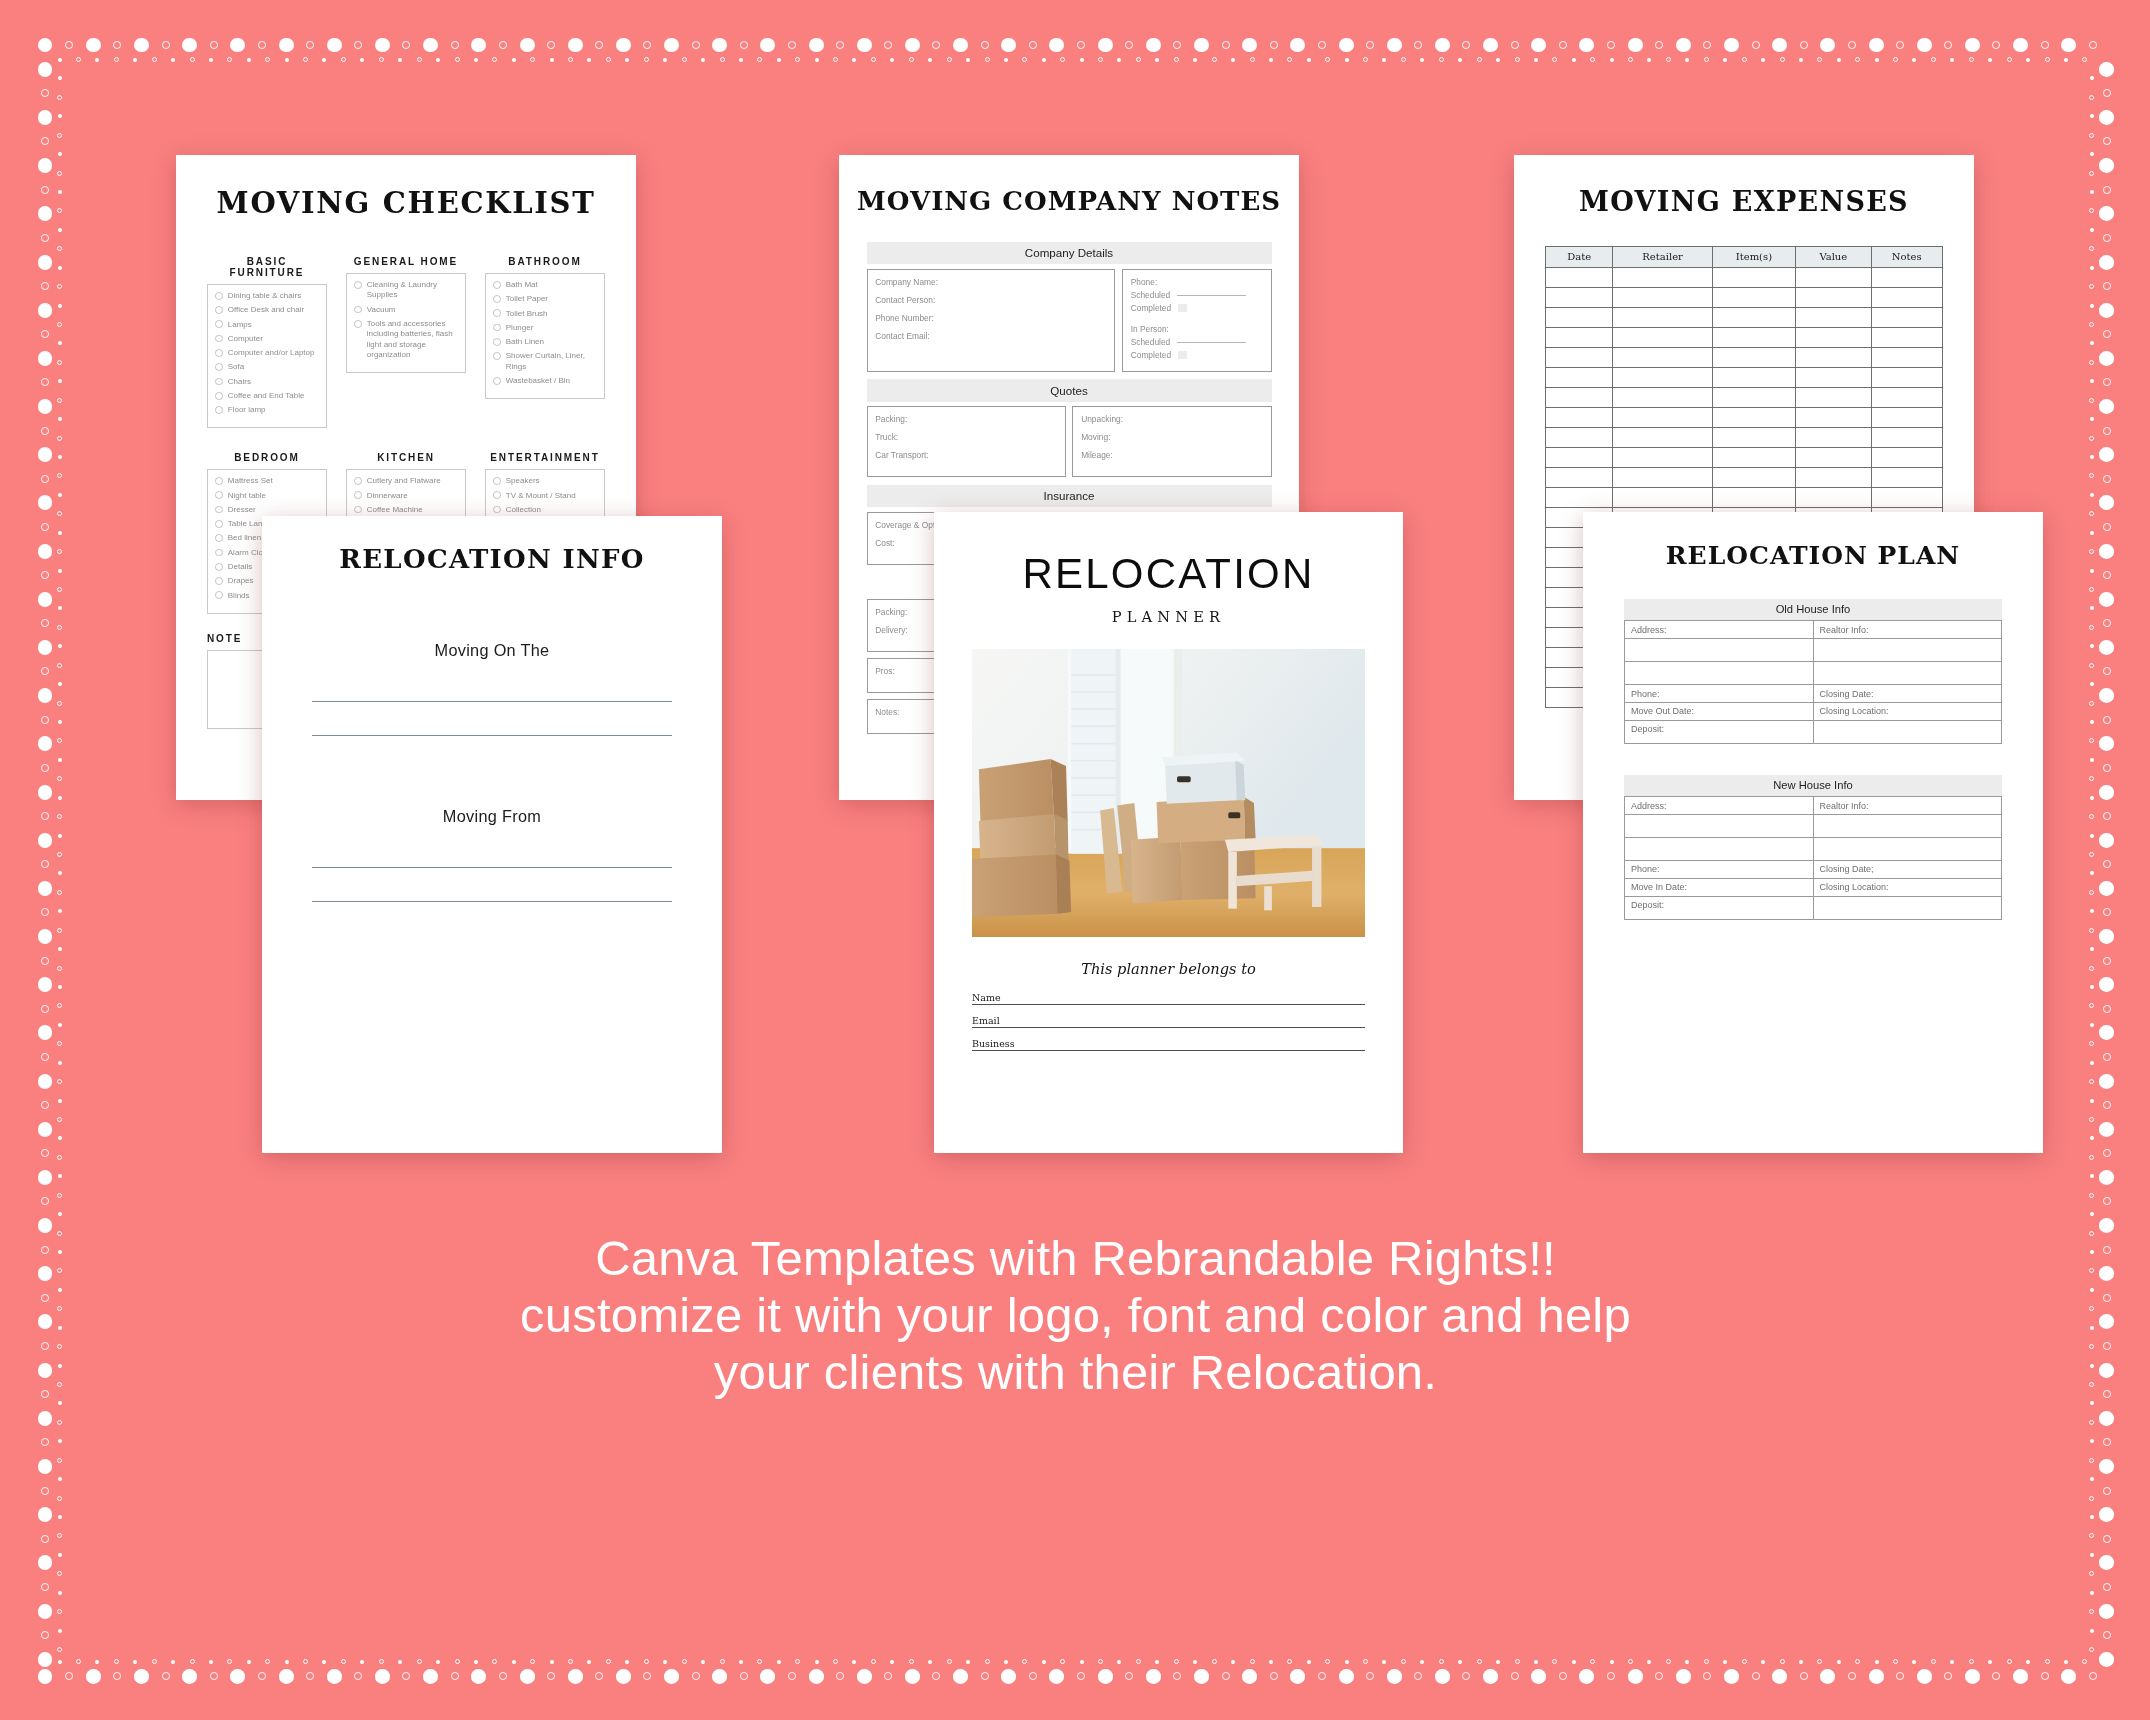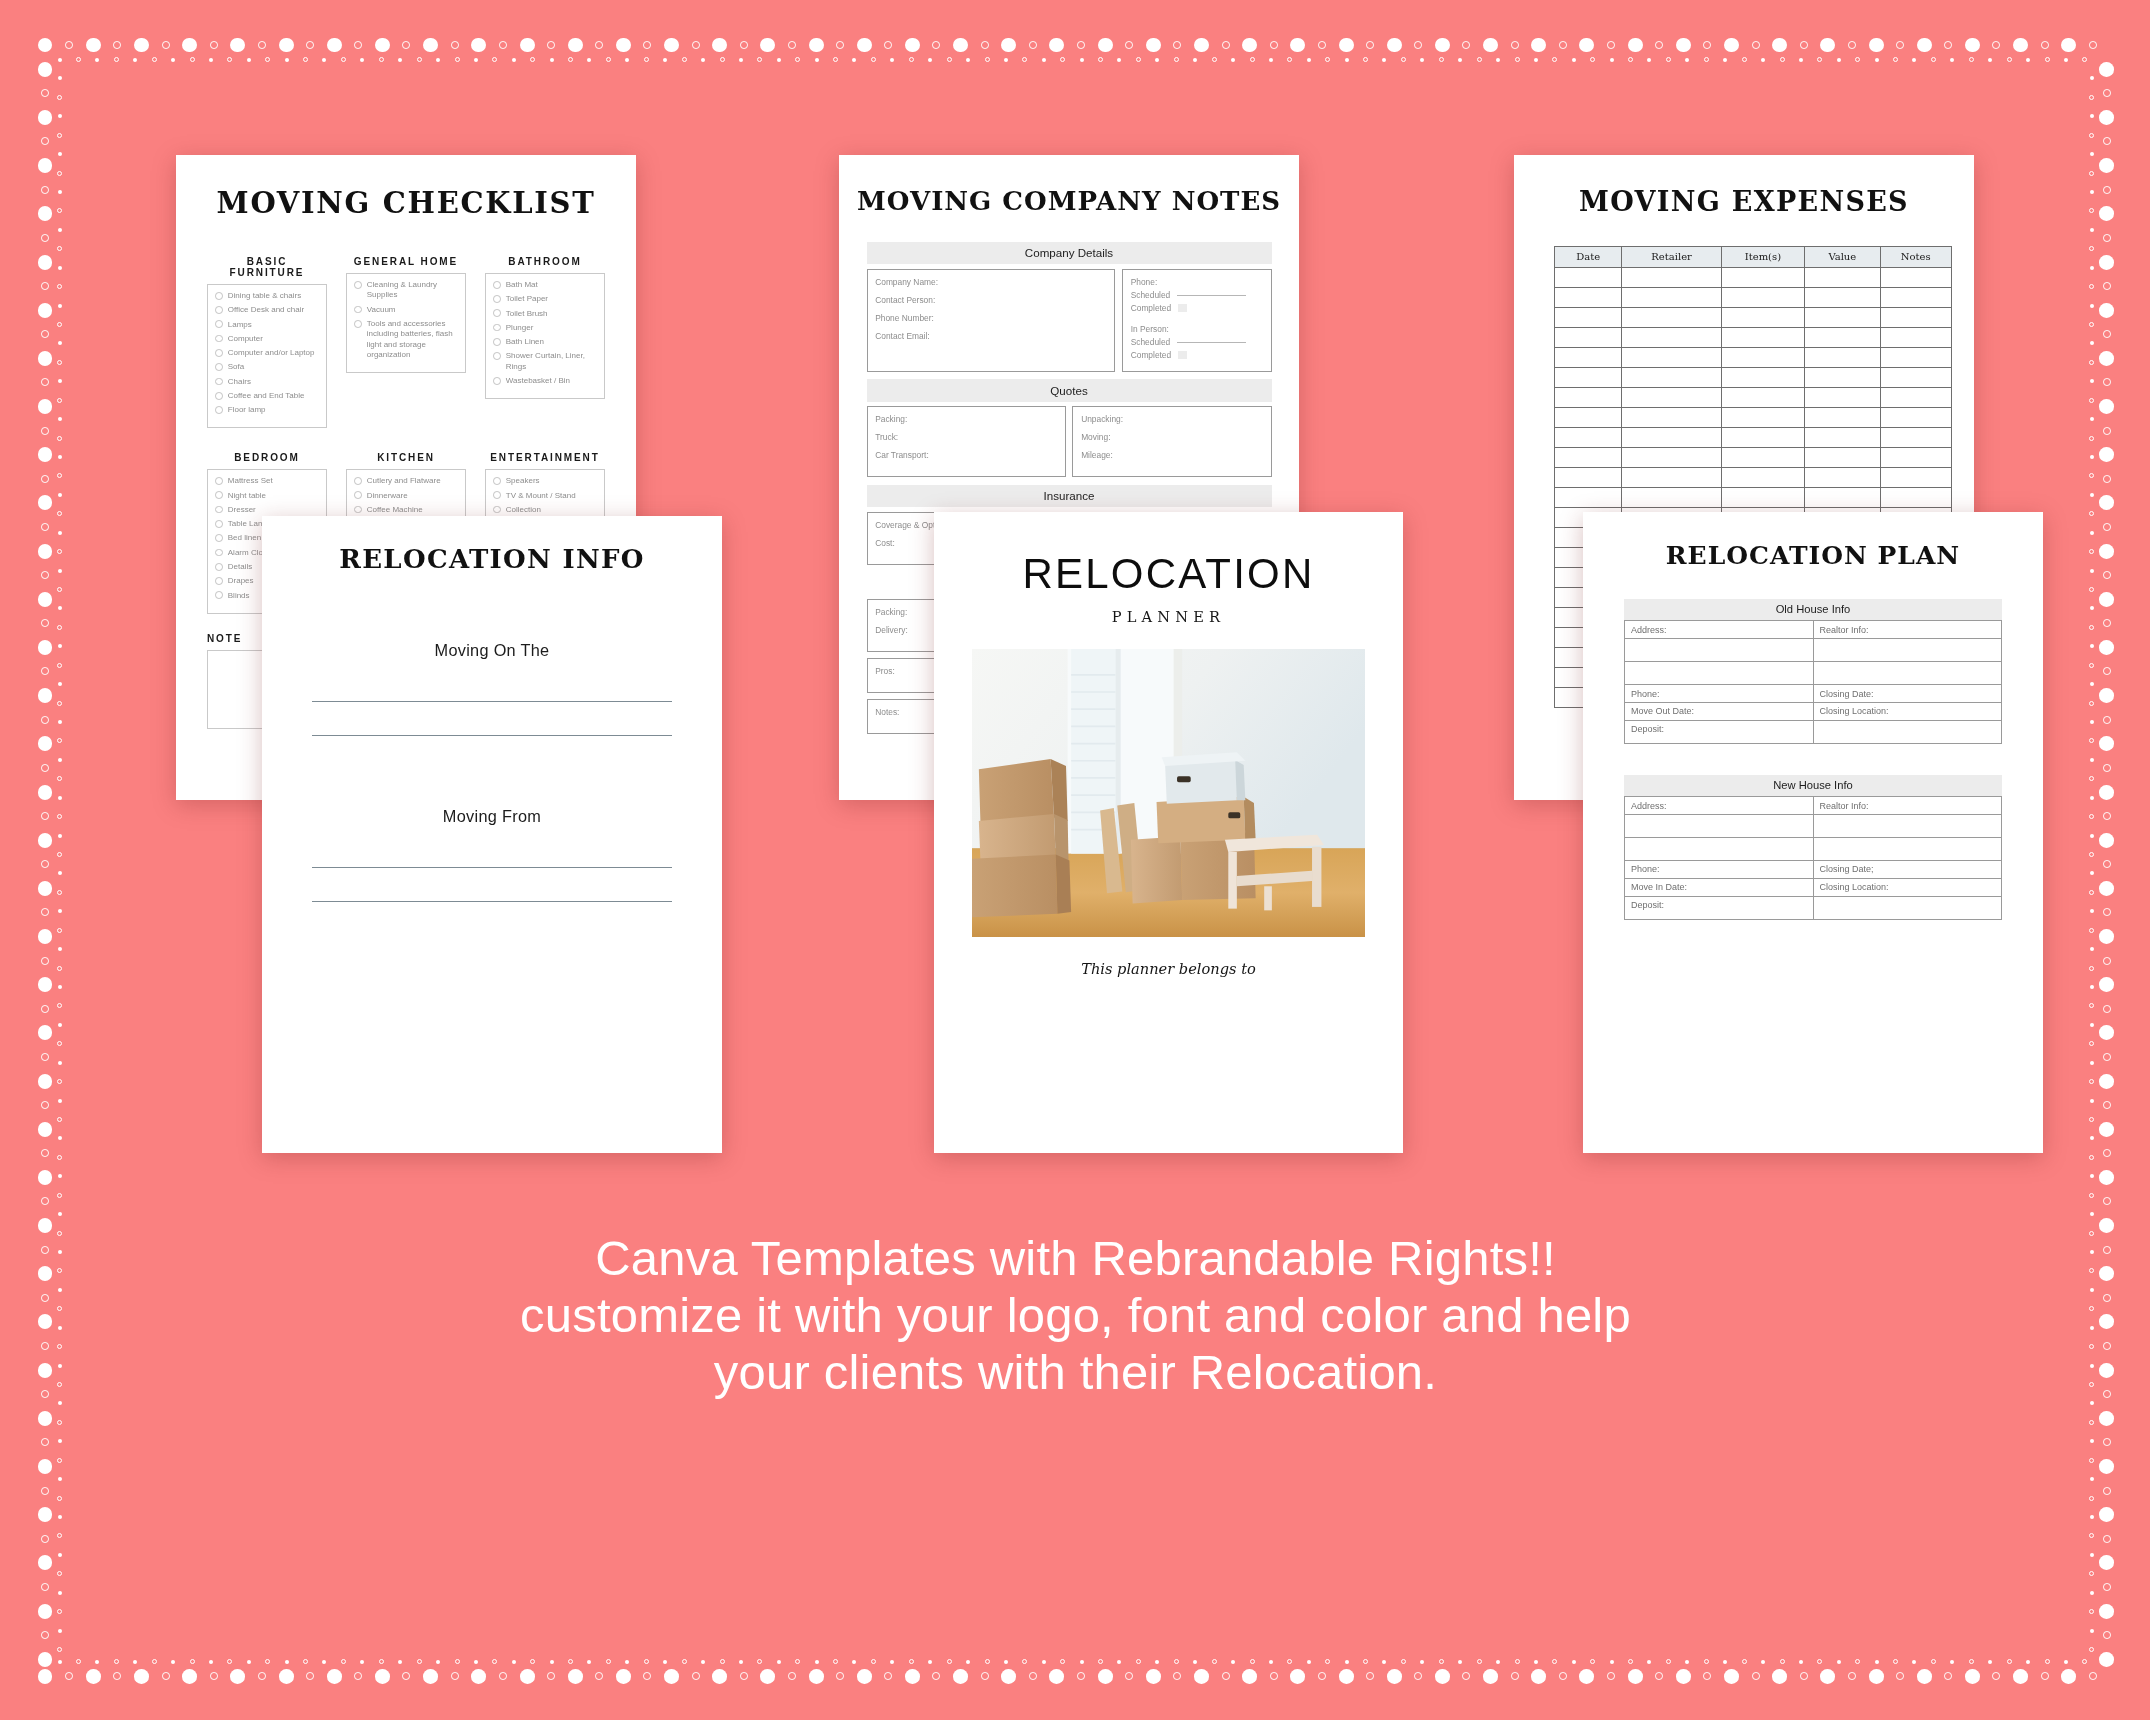--- a/index.html
+++ b/index.html
@@ -126,21 +126,21 @@
   .mn-sched { display: flex; align-items: center; gap: 6.9px; margin-bottom: 2.6px; }
   .mn-ruler { flex: 1; height: 0.9px; background: #b6b6b6; max-width: 69px; }
   .mn-chk { width: 8.6px; height: 8.6px; background: #ececec; }
   .mn-gap { height: 7.7px; }
   .mn-sp { height: 7.7px; }
 
   
   #card-expenses { left: 1514px; top: 155px; width: 460px; height: 645px; z-index: 10; }
   #card-expenses .page-title { font-size: 27px; margin-top: 31px; letter-spacing: 1.3px; }
   .exp-table {
-    margin: 29px 31px 0 40px;
+    margin: 29px 31px 0 31px;
     border-collapse: collapse;
     width: calc(100% - 62px);
     table-layout: fixed;
   }
   .exp-table th {
     background: #e7ecef;
     border: 0.9px solid #6e6e6e;
     font-family: "DejaVu Serif", serif;
     font-weight: 400;
     font-size: 10px;
@@ -768,20 +768,34 @@
       <rect x="240" y="148" width="16" height="7" rx="2" fill="#3b3227"></rect>
 
       <path d="M296 222 L404 216 L412 228 L300 236 Z" fill="#f0e6db"></path>
       <rect x="300" y="236" width="10" height="66" fill="#efe4d8"></rect>
       <rect x="398" y="230" width="11" height="70" fill="#e9ddcf"></rect>
       <path d="M310 264 L398 258 L398 270 L310 276 Z" fill="#e8dcce"></path>
       <rect x="342" y="276" width="9" height="28" fill="#ece0d2"></rect>
     </svg>
   </div>
   <div class="cv-belongs">This planner belongs to</div>
+  <div class="cv-fields">
+    <div class="cv-field">
+      <div class="cv-field-label">Name</div>
+      <div class="cv-field-line"></div>
+    </div>
+    <div class="cv-field">
+      <div class="cv-field-label">Email</div>
+      <div class="cv-field-line"></div>
+    </div>
+    <div class="cv-field">
+      <div class="cv-field-label">Business</div>
+      <div class="cv-field-line"></div>
+    </div>
+  </div>
 </div>
 
 <div class="card" id="card-plan">
   <div class="page-title">RELOCATION PLAN</div>
   <div class="plan-wrap" style="margin-top:29px">
     <div class="plan-band">Old House Info</div>
     <table class="plan-table">
         <tbody id="plan-old">
           <tr>
             <td>Address:</td>

